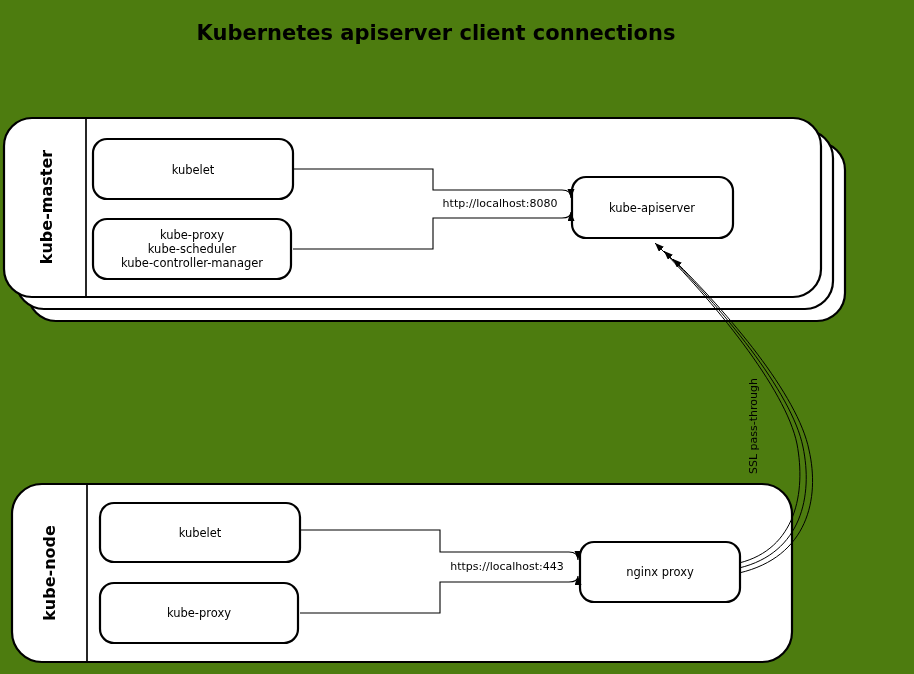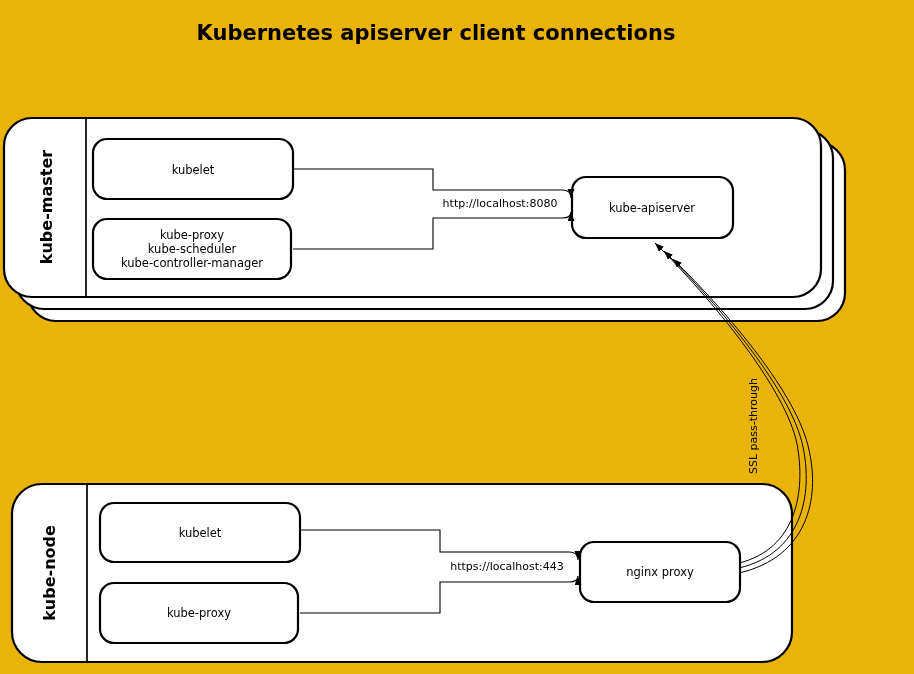--- a/index.html
+++ b/index.html
@@ -4,21 +4,21 @@
 <style>
   html, body {
     margin: 0;
     padding: 0;
     background: #ffffff;
   }
   .canvas-wrap {
     position: relative;
     width: 914px;
     height: 674px;
-    background: #eab308;
+    background: #4d7c0f;
     font-family: "DejaVu Sans", "Liberation Sans", sans-serif;
   }
   svg text {
     font-family: "DejaVu Sans", "Liberation Sans", sans-serif;
     fill: #000000;
   }
   .diagram-title {
     font-size: 21px;
     font-weight: bold;
   }

